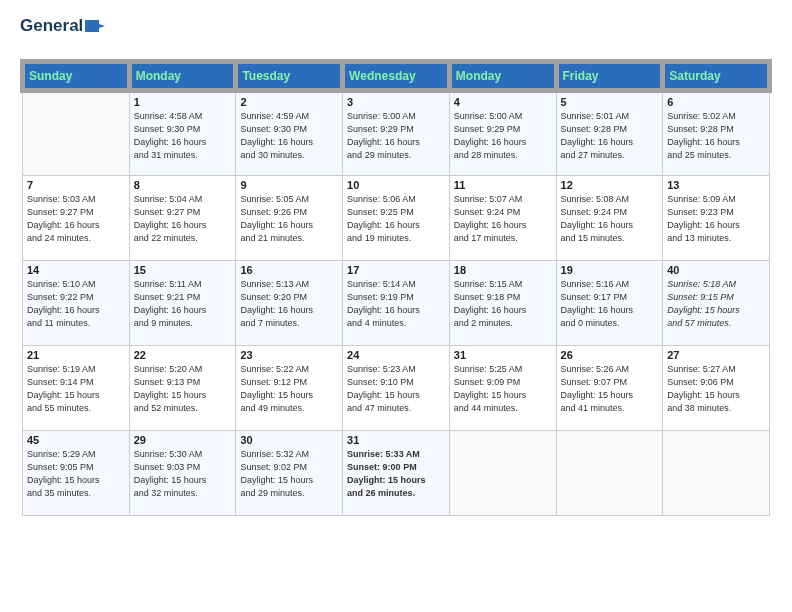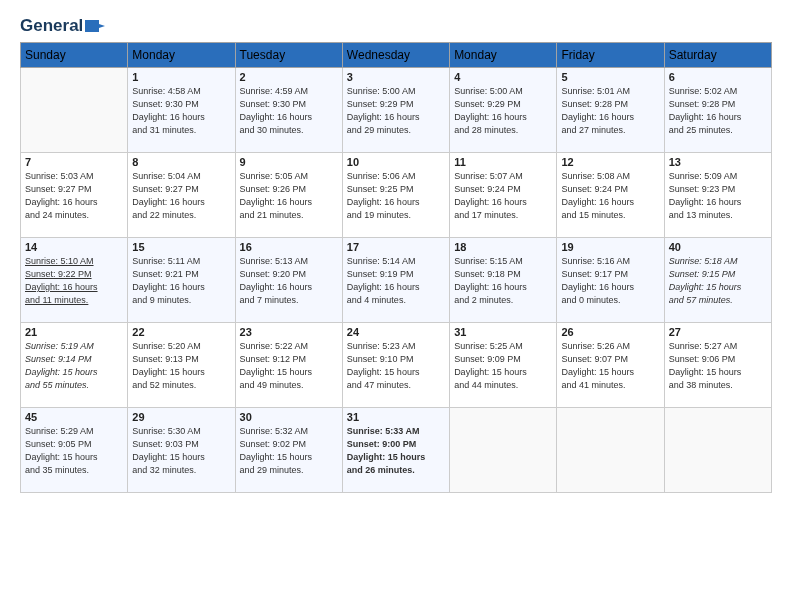--- a/index.html
+++ b/index.html
@@ -12,21 +12,21 @@
     }
     .page {
       width: 792px;
       height: 612px;
       padding: 16px 20px 10px 20px;
     }
     .header {
       display: flex;
       justify-content: space-between;
       align-items: flex-start;
-      margin-bottom: 8px;
+      margin-bottom: 25px;
     }
     .logo {
       display: flex;
       flex-direction: column;
       align-items: flex-start;
     }
     .title-block {
       text-align: right;
     }
     .month-title {
@@ -39,26 +39,26 @@
       font-size: 15px;
       color: #333;
     }
     table {
       width: 100%;
       border-collapse: collapse;
       table-layout: fixed;
     }
     thead tr th {
       background: #2a6ebb;
-      color: #000000;
+      color: #86efac;
       font-size: 12px;
-      font-weight: normal;
+      font-weight: bold;
       padding: 5px 4px;
       text-align: left;
-      border: 1px solid #a3a3a3;
+      border: 5px solid #a3a3a3;
     }
     tbody tr td {
       vertical-align: top;
       border: 1px solid #ccc;
       padding: 3px 4px;
       font-size: 9.5px;
       color: #222;
       height: 85px;
       background: #fff;
     }
@@ -208,21 +208,21 @@
             <span class="day-number">13</span>
             <div class="day-info" style="white-space: pre-line;">Sunrise: 5:09 AM
 Sunset: 9:23 PM
 Daylight: 16 hours
 and 13 minutes.</div>
           </td>
         </tr>
         <tr>
           <td>
             <span class="day-number">14</span>
-            <div class="day-info" style="white-space: pre-line; text-decoration: underline;">Sunrise: 5:10 AM
+            <div class="day-info" style="white-space: pre-line;">Sunrise: 5:10 AM
 Sunset: 9:22 PM
 Daylight: 16 hours
 and 11 minutes.</div>
           </td>
           <td>
             <span class="day-number">15</span>
             <div class="day-info" style="white-space: pre-line;">Sunrise: 5:11 AM
 Sunset: 9:21 PM
 Daylight: 16 hours
 and 9 minutes.</div>
@@ -259,21 +259,21 @@
             <span class="day-number">40</span>
             <div class="day-info" style="white-space: pre-line; font-style: italic;">Sunrise: 5:18 AM
 Sunset: 9:15 PM
 Daylight: 15 hours
 and 57 minutes.</div>
           </td>
         </tr>
         <tr>
           <td>
             <span class="day-number">21</span>
-            <div class="day-info" style="white-space: pre-line; font-style: italic;">Sunrise: 5:19 AM
+            <div class="day-info" style="white-space: pre-line;">Sunrise: 5:19 AM
 Sunset: 9:14 PM
 Daylight: 15 hours
 and 55 minutes.</div>
           </td>
           <td>
             <span class="day-number">22</span>
             <div class="day-info" style="white-space: pre-line;">Sunrise: 5:20 AM
 Sunset: 9:13 PM
 Daylight: 15 hours
 and 52 minutes.</div>

